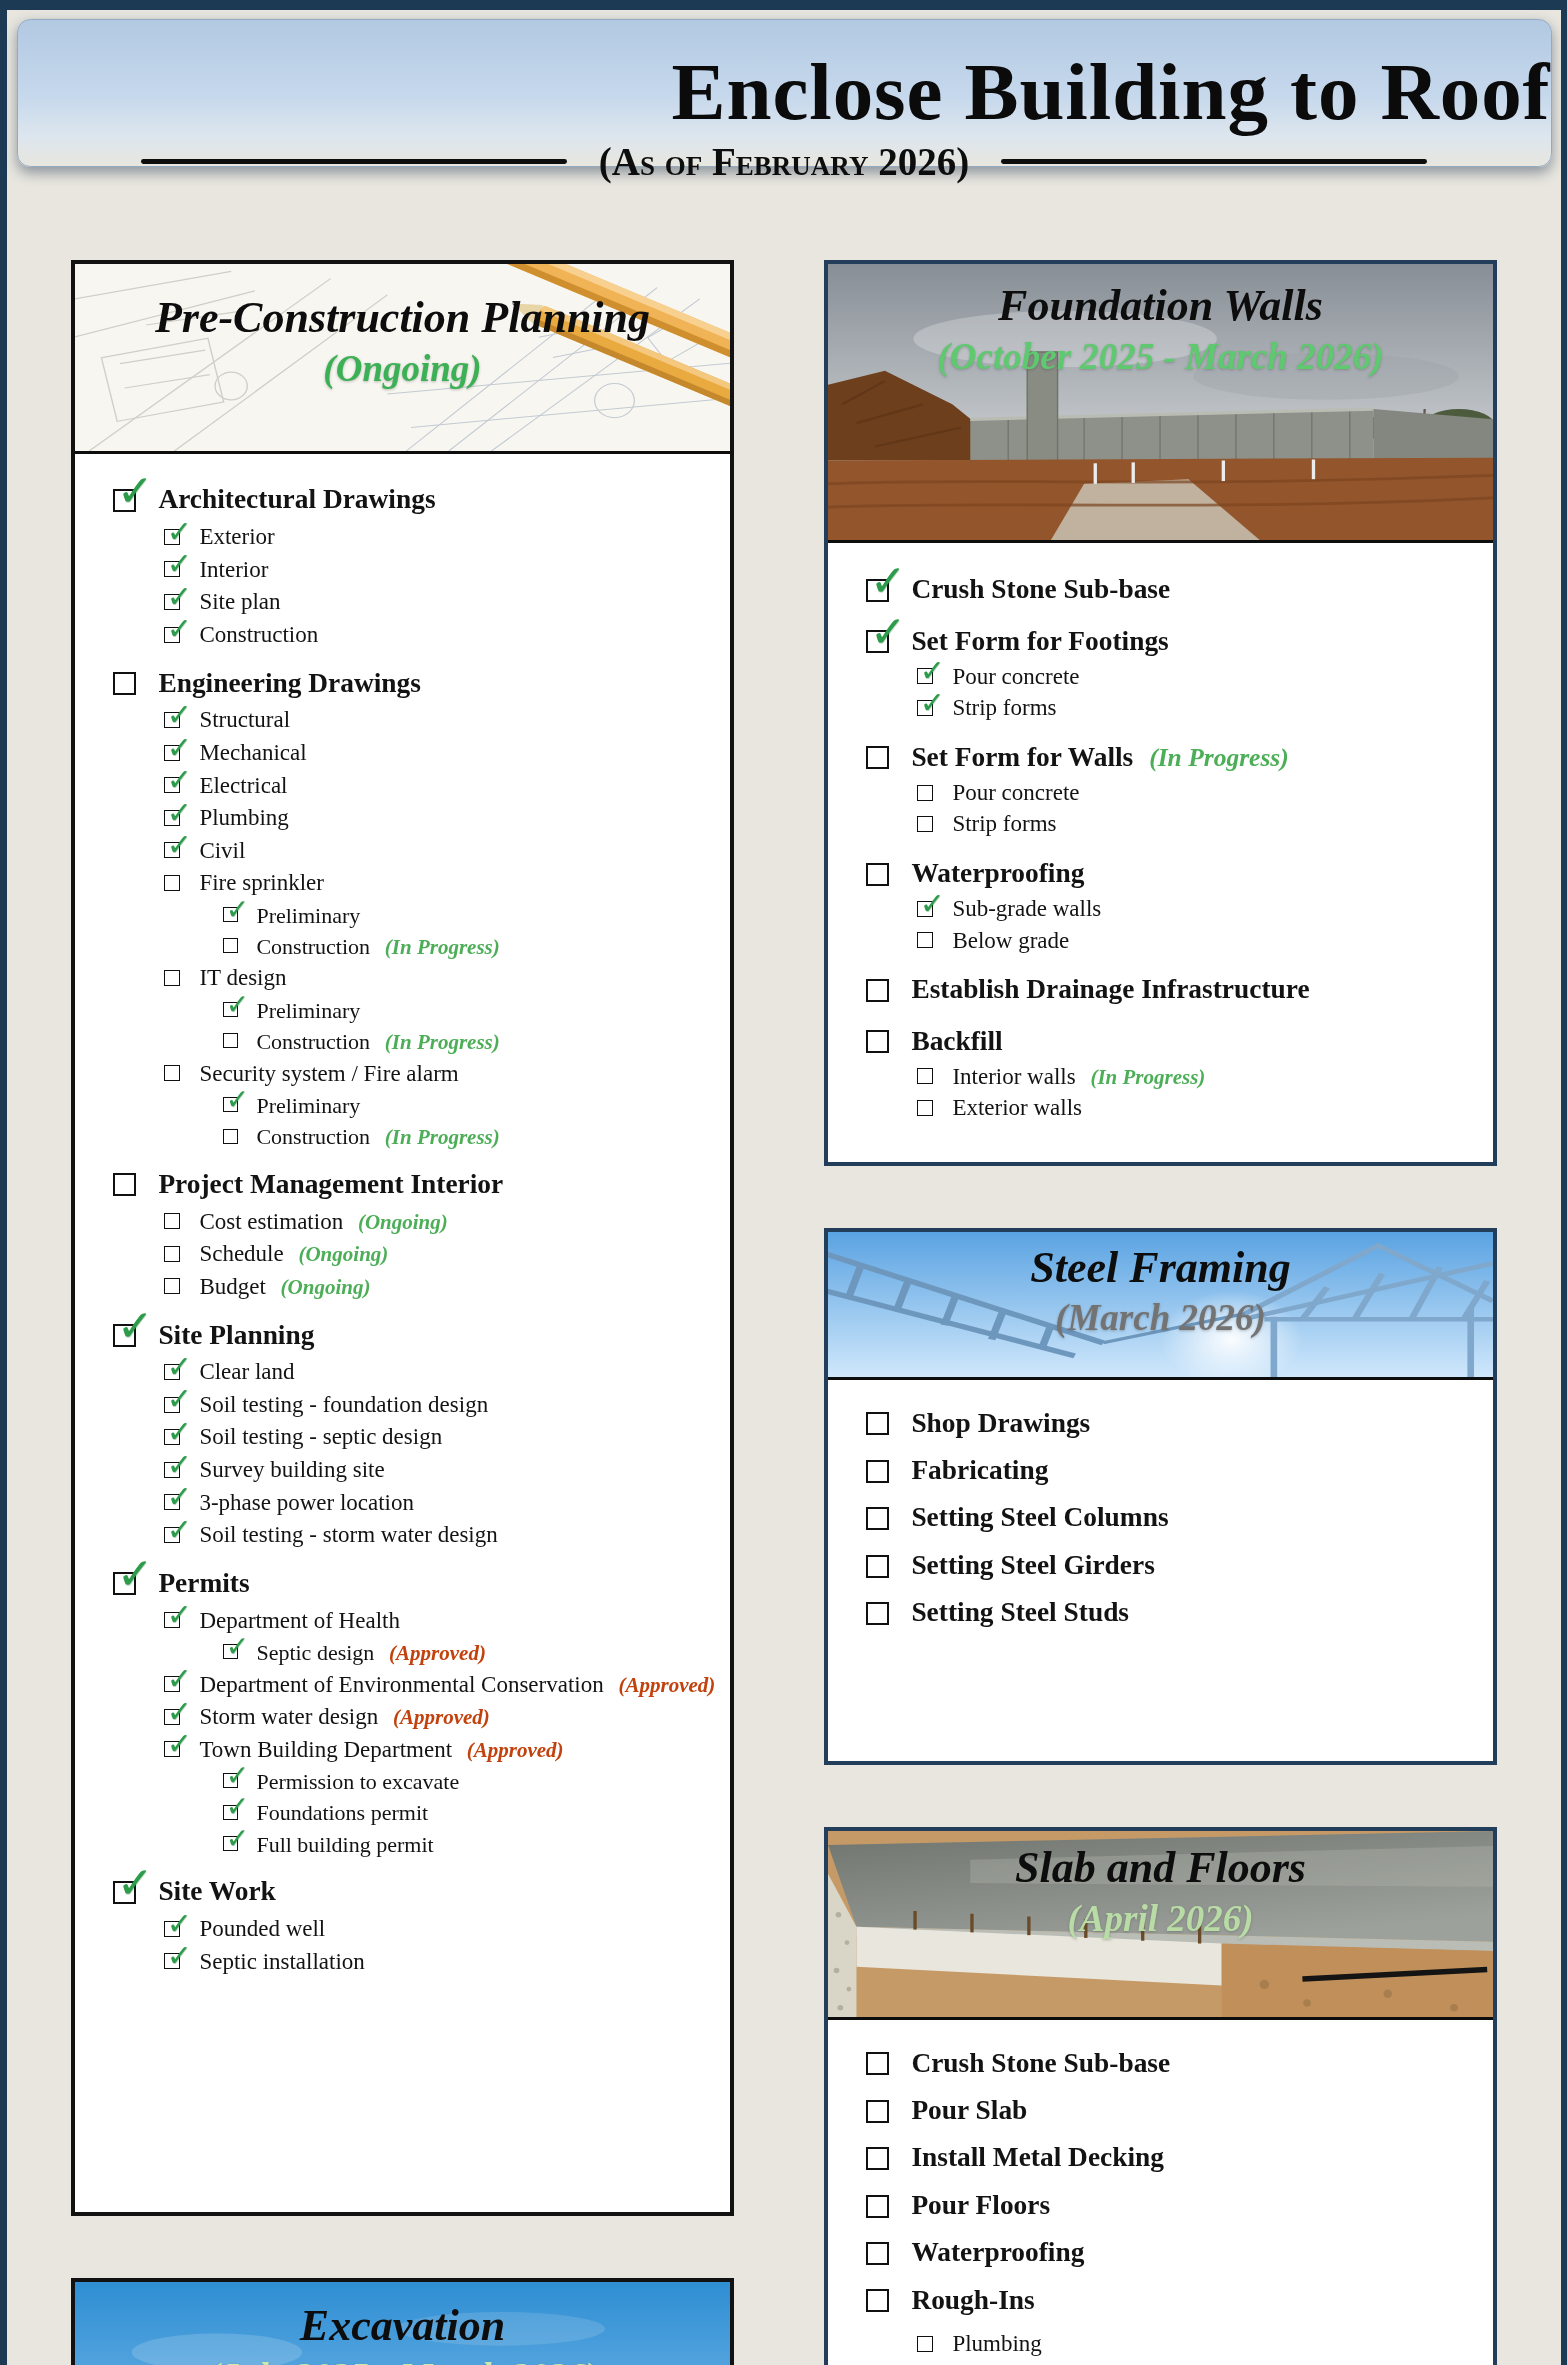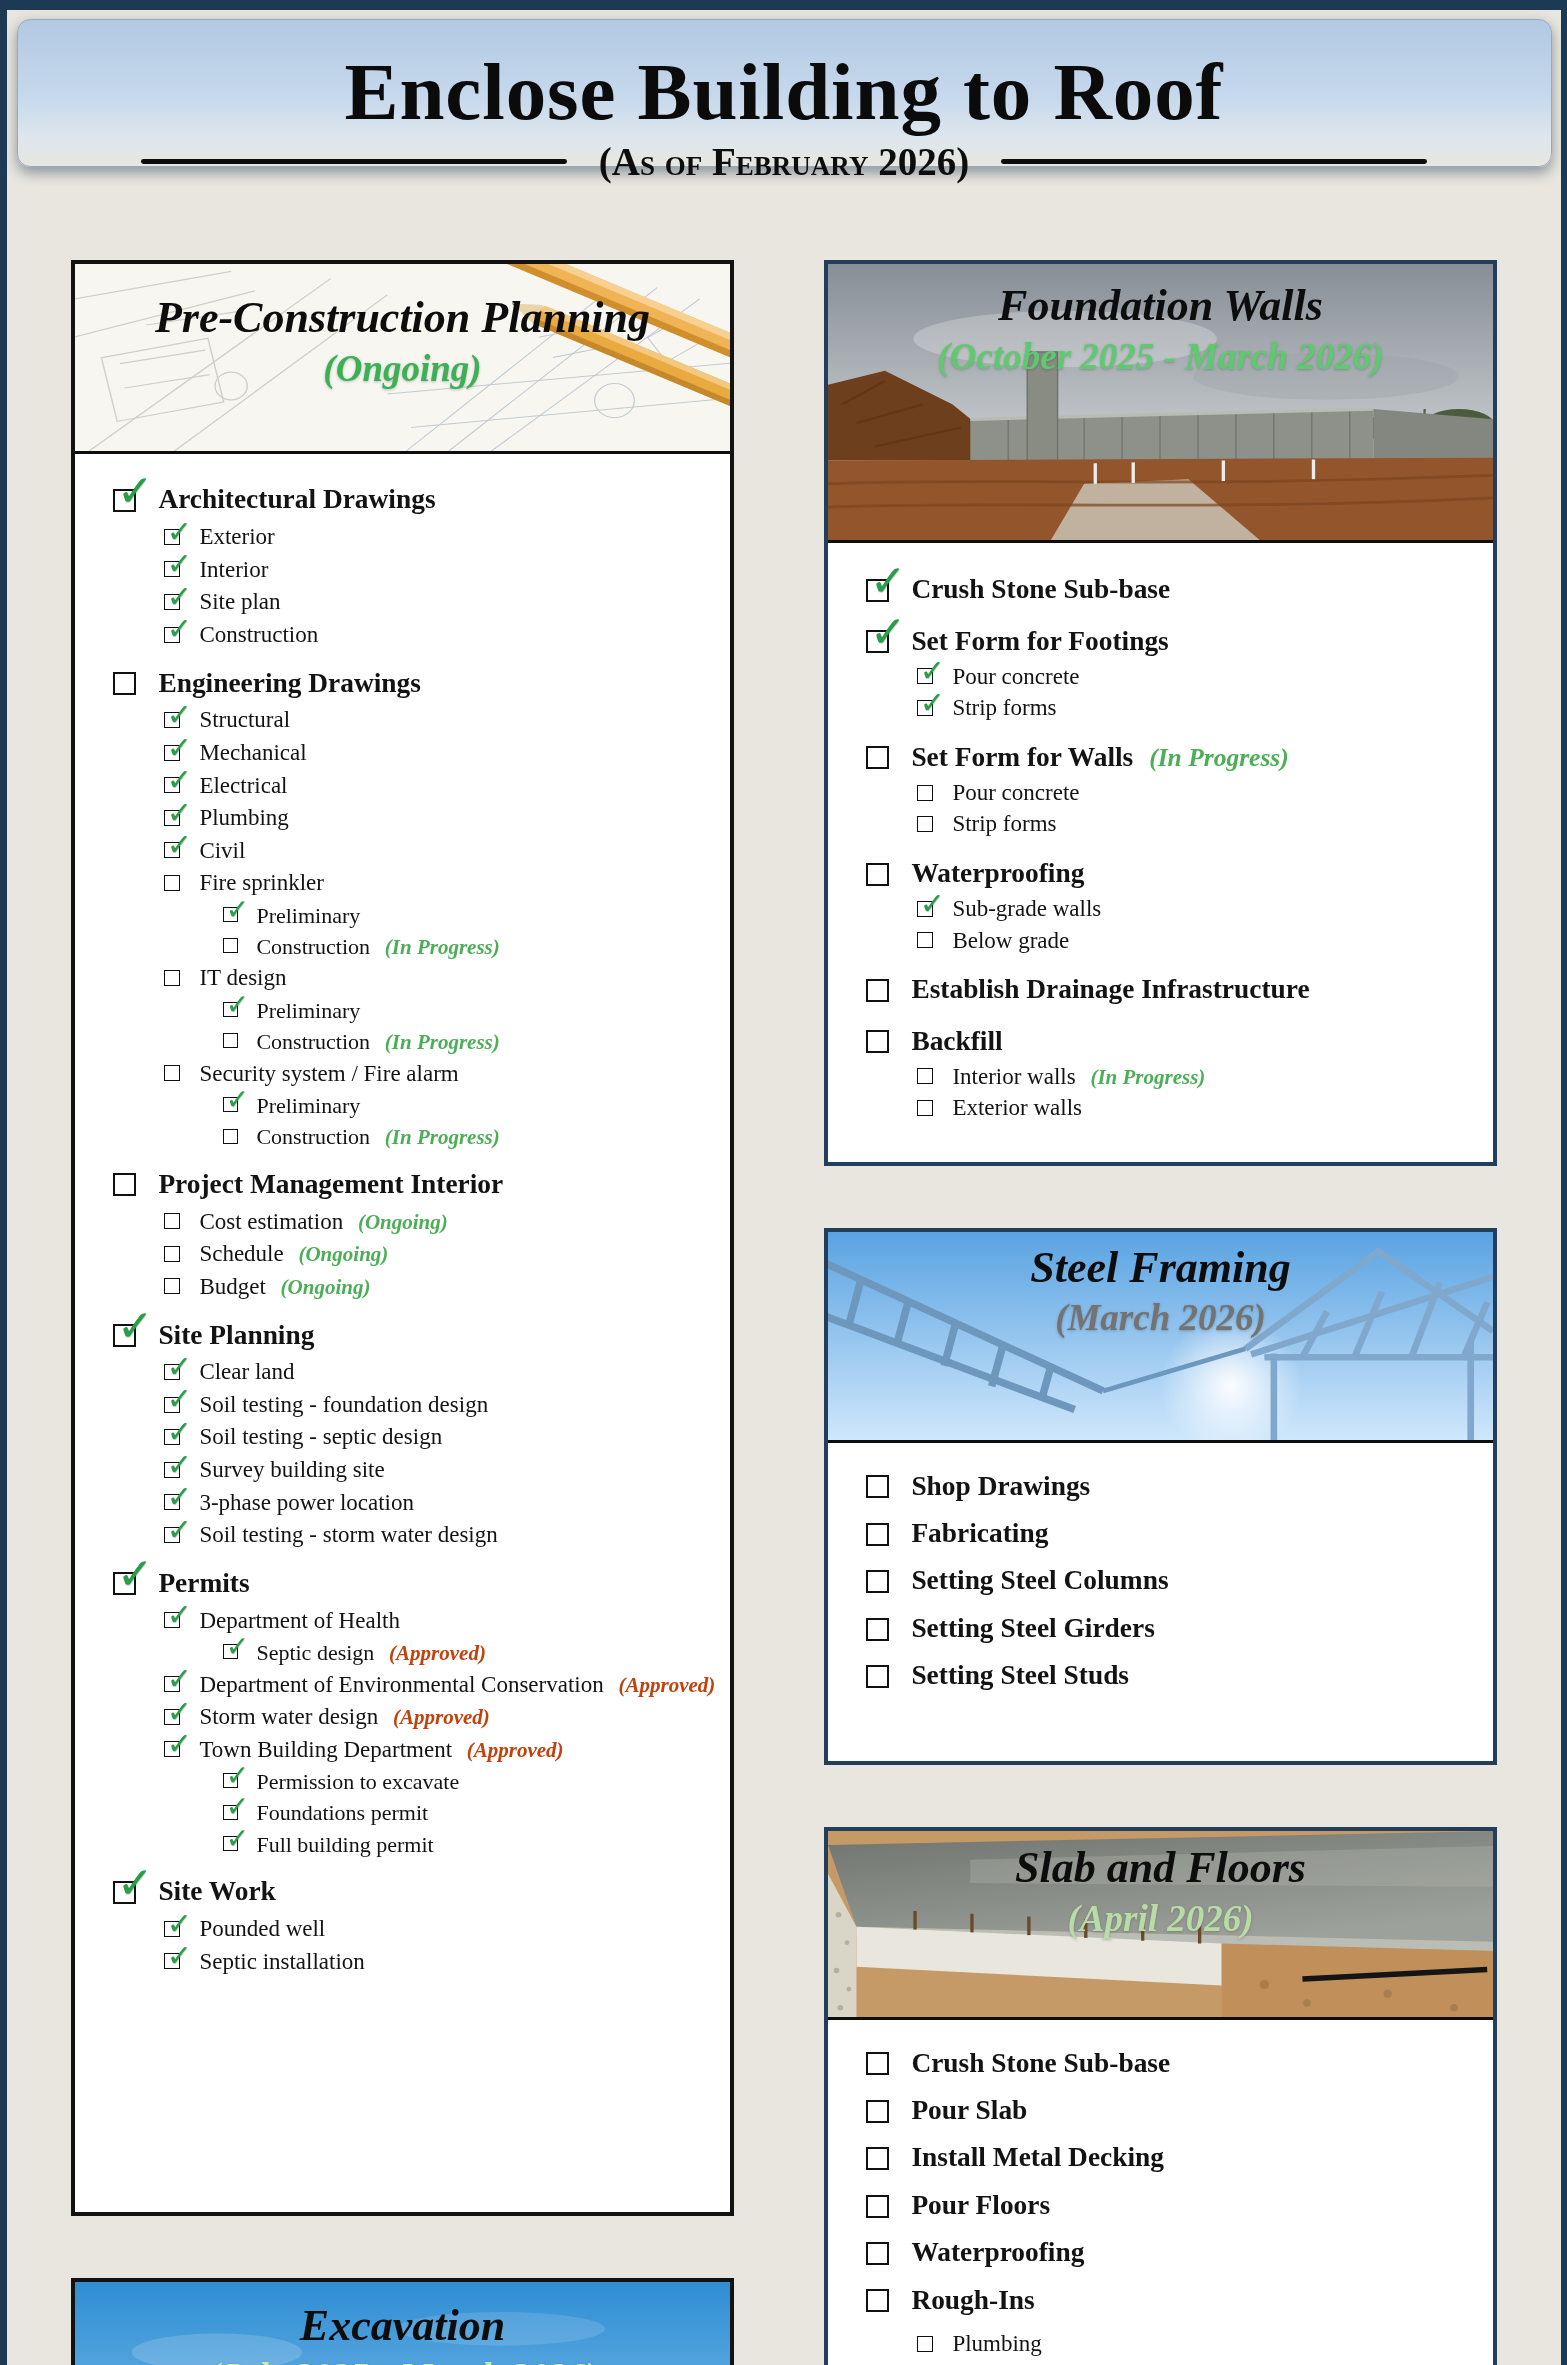--- a/index.html
+++ b/index.html
@@ -4,21 +4,21 @@
 <style>
   *{box-sizing:border-box;margin:0;padding:0}
   html,body{margin:0;padding:0}
   body{width:1568px;height:3698px;font-family:"Liberation Serif",serif;background:#cfd6dd}
   .page{position:relative;width:1568px;height:3698px;background:#e8e6df;border:solid #1d3a55;
         border-width:10.4px 7px 18px;overflow:hidden}
   
   .hero{margin:8.5px 9.5px 0;height:148px;border-radius:13.2px;border:0.9px solid #93aac3;
         background:linear-gradient(180deg,#b2c9e2 0%,#c6d8ec 52%,#dde6ee 80%,#e8e6df 100%);
         box-shadow:0 5.7px 12.3px rgba(30,50,75,.45)}
-  .hero h1{padding-top:26.5px;text-align:center;font-size:81px;font-weight:800;letter-spacing:0.9px;color:#0b0b0b}
+  .hero h1{padding-top:26.5px;text-align:right;font-size:81px;font-weight:800;letter-spacing:0.9px;color:#0b0b0b}
   .sub{display:flex;align-items:center;justify-content:center;gap:32px;margin-top:-27.4px;position:relative;z-index:3}
   .sub .line{width:426px;height:4.3px;background:#0d0d0d;border-radius:2.4px}
   .subtxt{font-variant:small-caps;font-weight:700;font-size:39px;color:#0d0d0d;white-space:nowrap}
   
   .cols{display:flex;padding:0 64px;gap:90px;margin-top:76px;align-items:flex-start}
   .col{display:flex;flex-direction:column}
   #col-left{width:663px}
   #col-right{width:673px}
   .box{background:#fff;border:4.7px solid #223e5a;margin-bottom:62px;overflow:hidden;width:100%}
   #col-left .box{border-color:#121212}
@@ -26,21 +26,21 @@
   .sec-pre-construction{height:1956px}
   .sec-excavation{height:1150px}
   .sec-foundation-walls{height:906px}
   .sec-steel-framing{height:537px}
   .sec-slab-floors{height:672px}
   
   .hdr{position:relative;border-bottom:3.3px solid #0d0d0d}
   .hdr-pre-construction{height:190px}
   .hdr-excavation{height:265px}
   .hdr-foundation-walls{height:279px}
-  .hdr-steel-framing{height:211px}
+  .hdr-steel-framing{height:148px}
   .hdr-slab-floors{height:189px}
   .hdr .art{position:absolute;inset:0;width:100%;height:100%;display:block}
   .hdr-titles{position:absolute;left:0;right:0;top:0;text-align:center;z-index:2}
   .hdr-pre-construction .hdr-titles{padding-top:29px}
   .hdr-excavation .hdr-titles{padding-top:19px}
   .hdr-foundation-walls .hdr-titles{padding-top:17px}
   .hdr-steel-framing .hdr-titles{padding-top:10.4px}
   .hdr-slab-floors .hdr-titles{padding-top:12px}
   .hdr-title{font-style:italic;font-weight:700;font-size:44px;line-height:1.15;color:#0d0d0d}
   .hdr-date{font-style:italic;font-weight:700;font-size:37px;line-height:1.35;text-shadow:0 1.4px 2.8px rgba(70,70,70,.35)}

